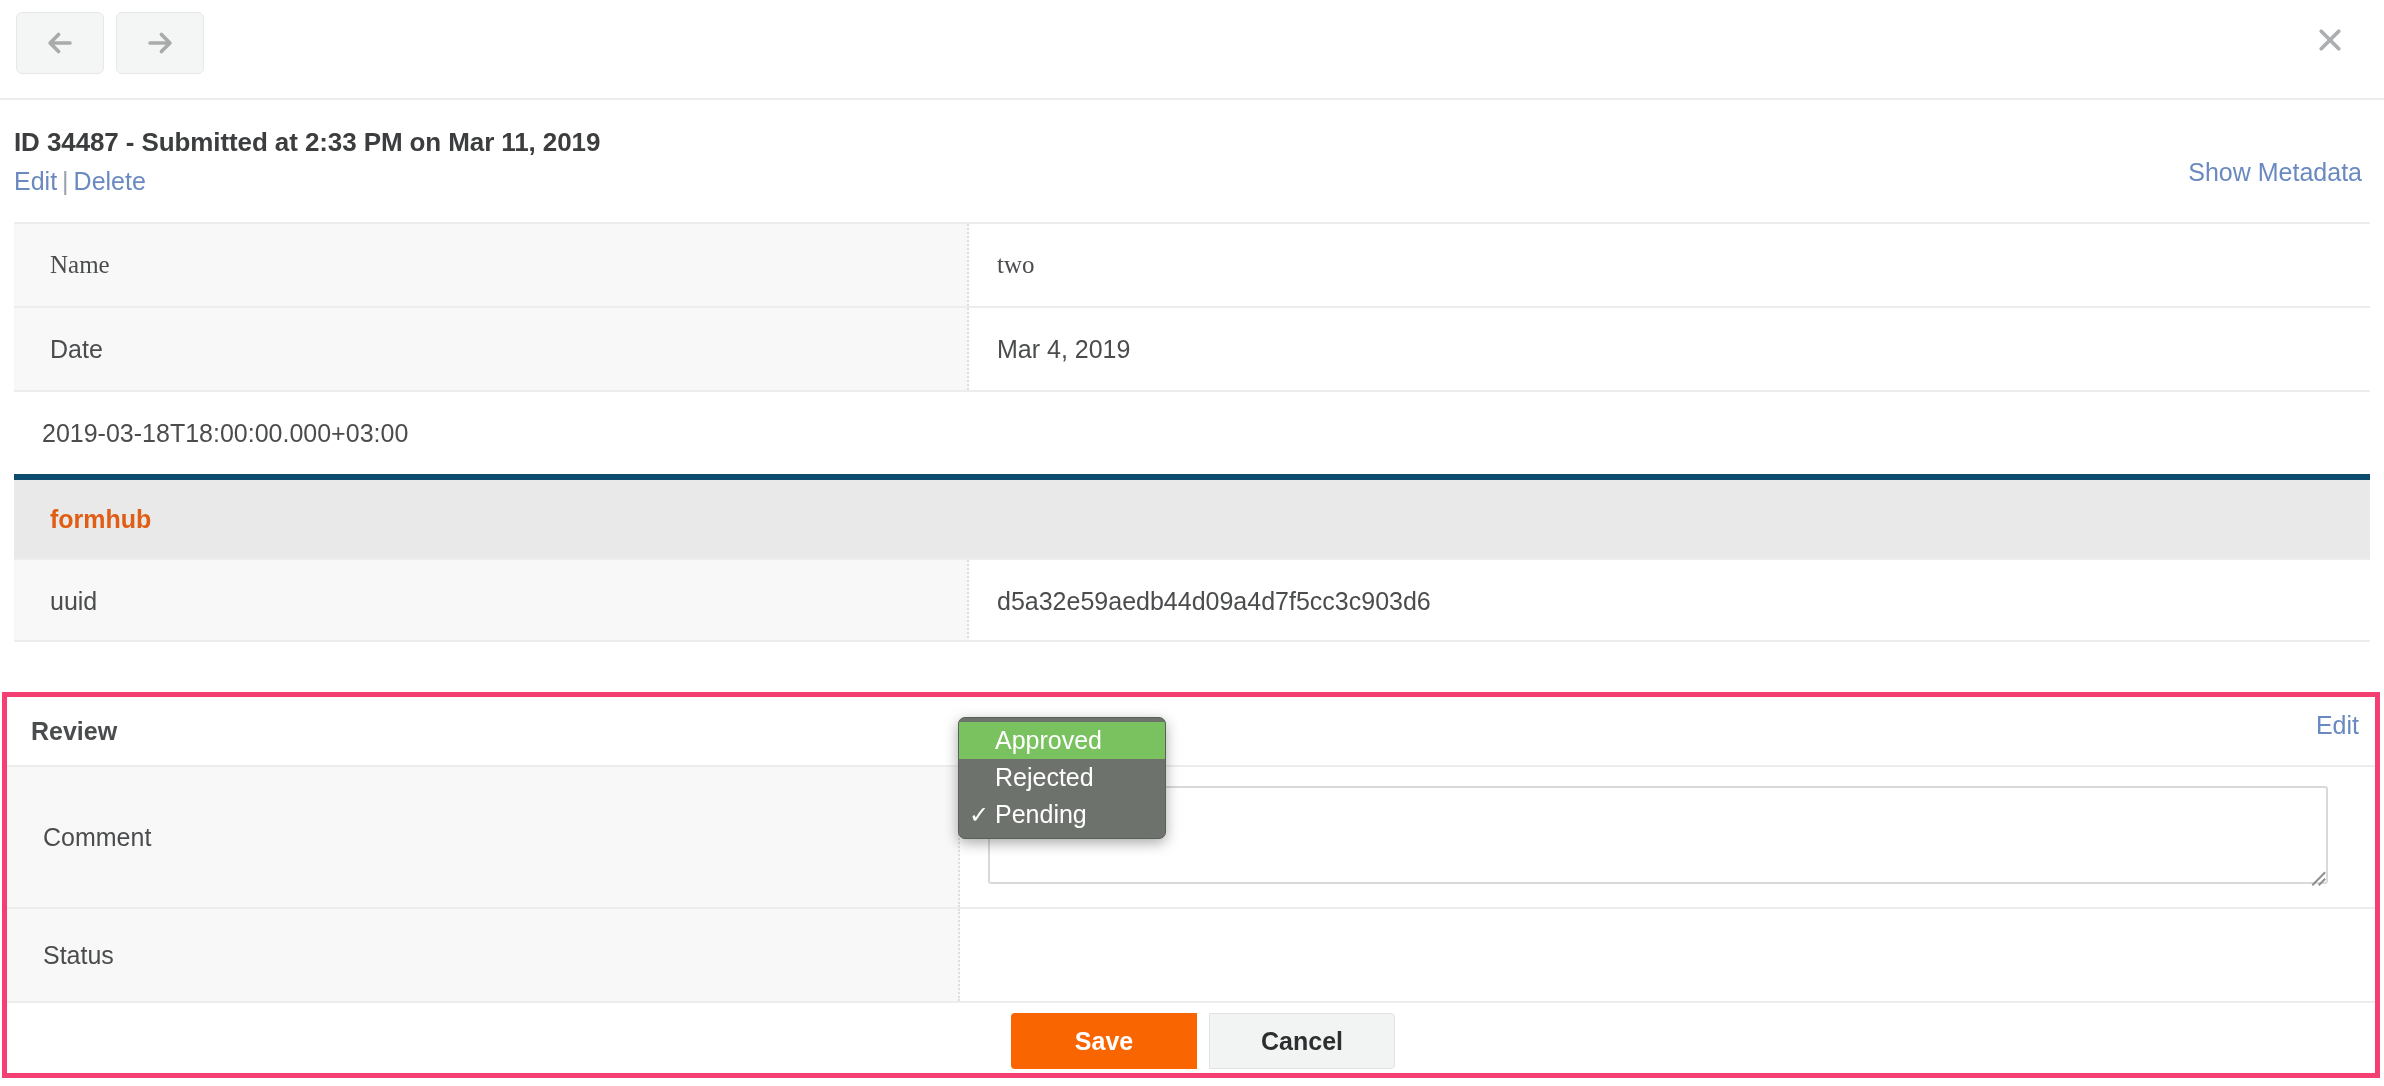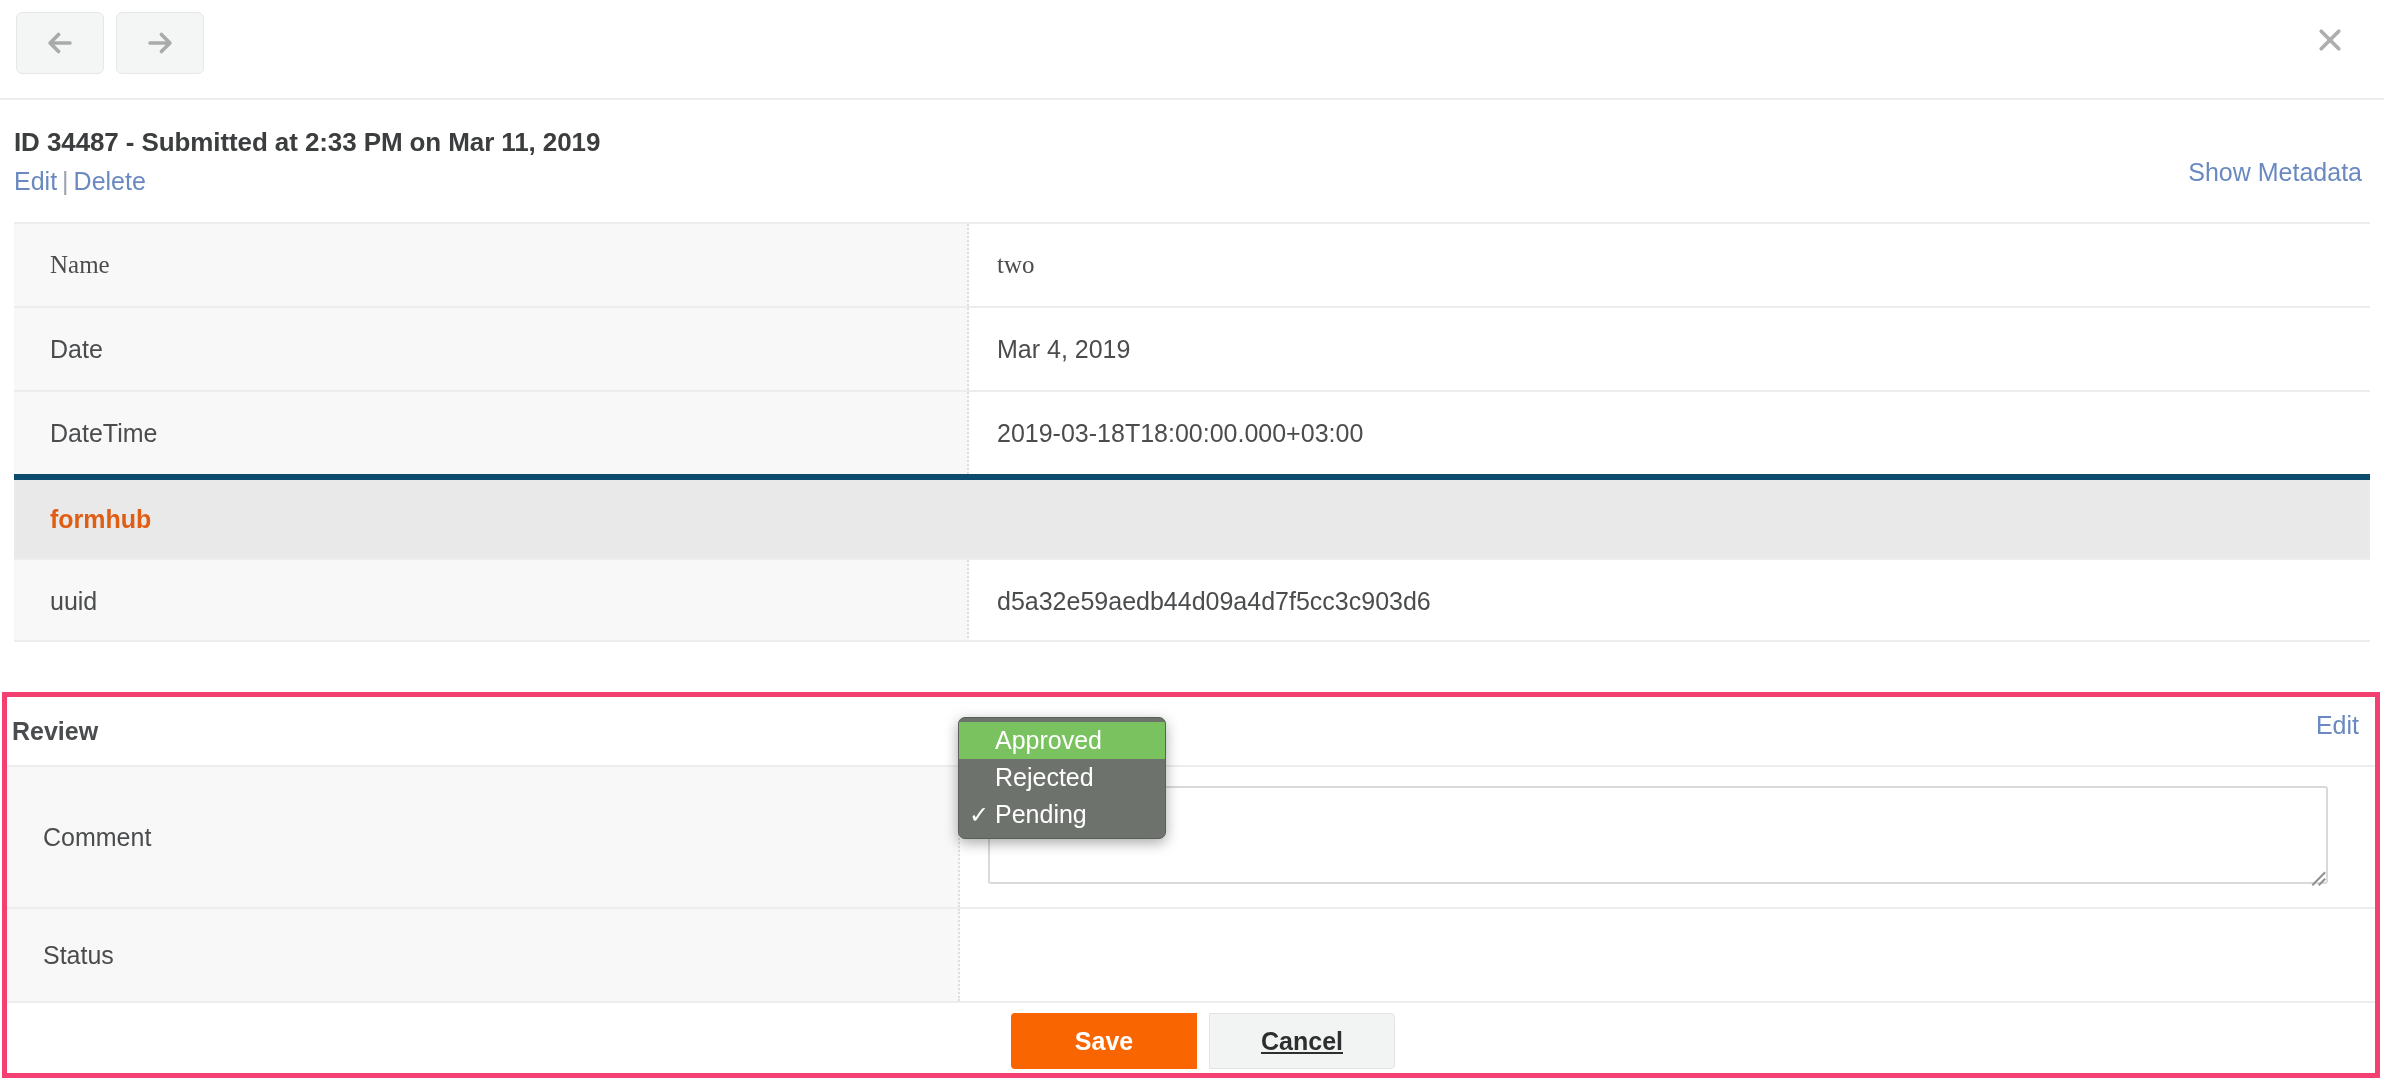--- a/index.html
+++ b/index.html
@@ -158,21 +158,21 @@
     width: 2378px;
     height: 386px;
     border: 5px solid #f43f73;
     background: #fff;
   }
   .review-head {
     position: relative;
     height: 68px;
     display: flex;
     align-items: center;
-    padding: 0 0 0 5px;
+    padding: 0 0 0 24px;
   }
   .review-title {
     font-size: 25px;
     font-weight: bold;
     color: #4a4c4e;
   }
   .review-edit {
     position: absolute;
     right: 16px;
     top: 14px;
@@ -255,21 +255,20 @@
   .btn-cancel {
     width: 186px; height: 56px;
     background: #f2f3f3;
     color: #2c2e2f;
     border: 1px solid #e2e4e4;
     border-radius: 0 4px 4px 0;
     font-family: "Liberation Sans", sans-serif;
     font-size: 25px;
     font-weight: bold;
     cursor: pointer;
-    text-decoration: underline;
   }
 
   
   .select-popup {
     position: absolute;
     left: 958px;
     top: 717px;
     width: 208px;
     background: #6e726c;
     border: 1px solid #5b5f5a;
@@ -348,21 +347,20 @@
       <div class="cell-label">Name</div>
       <div class="cell-value">two</div>
     </div>
 
     <div class="row">
       <div class="cell-label">Date</div>
       <div class="cell-value">Mar 4, 2019</div>
     </div>
 
     <div class="row">
-      <div class="cell-label">DateTime</div>
       <div class="cell-value">2019-03-18T18:00:00.000+03:00</div>
     </div>
 
     <div class="row group">
       <div class="cell-group">formhub</div>
     </div>
 
     <div class="row">
       <div class="cell-label">uuid</div>
       <div class="cell-value">d5a32e59aedb44d09a4d7f5cc3c903d6</div>

